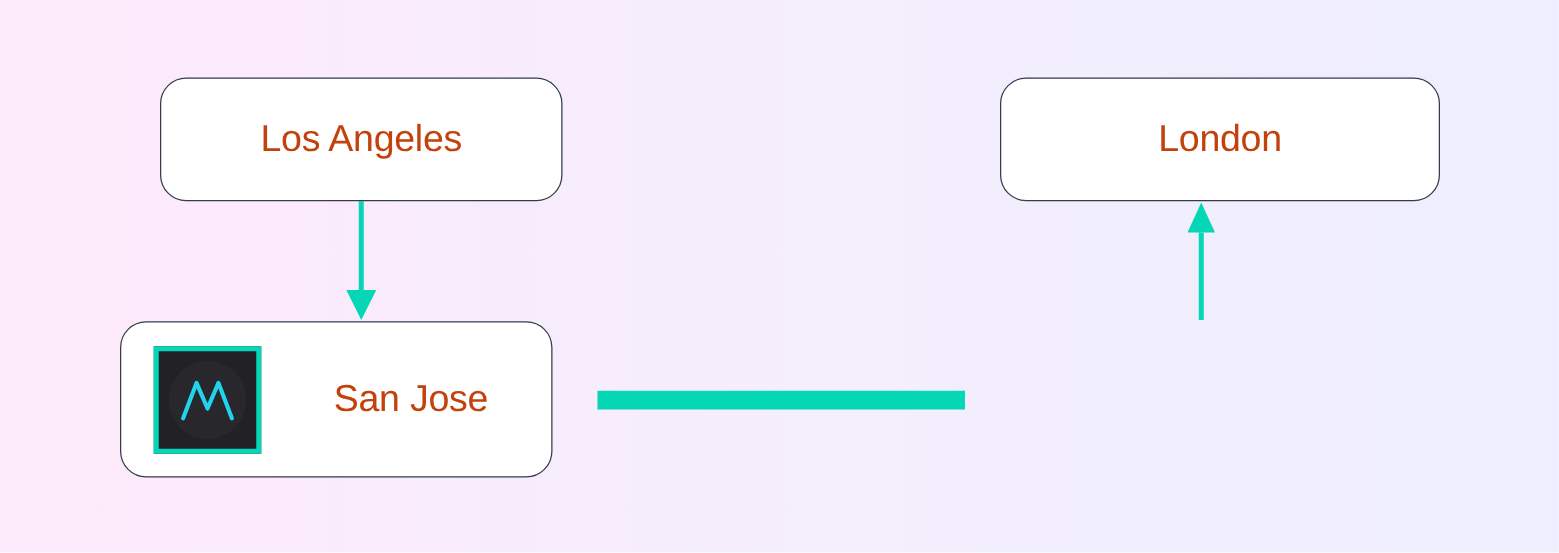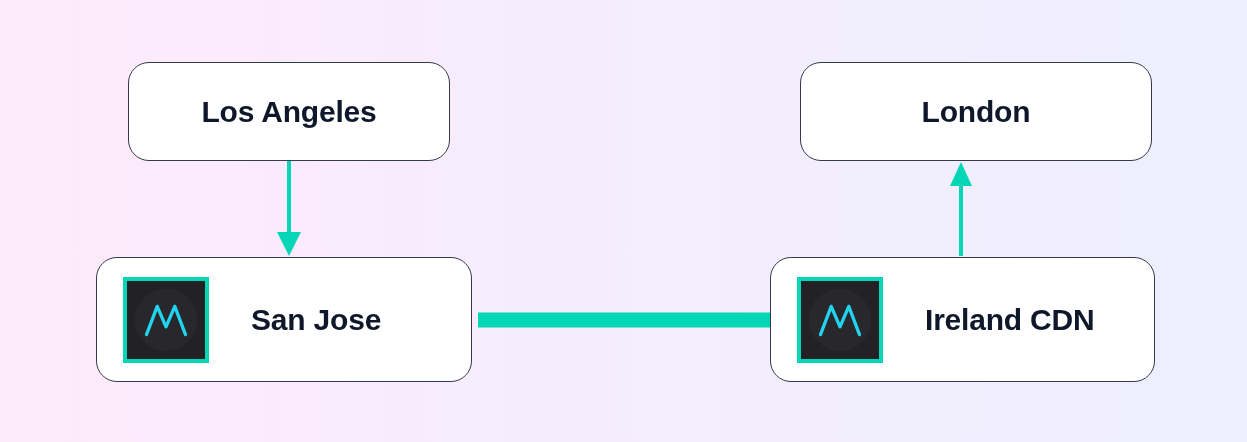--- a/index.html
+++ b/index.html
@@ -44,22 +44,22 @@
   }
   .node.plain {
     justify-content: center;
   }
   .node.with-icon {
     justify-content: flex-start;
   }
 
   .node-label {
     font-size: 30px;
-    font-weight: 700;
-    color: #0f172a;
+    font-weight: 400;
+    color: #c2410c;
     letter-spacing: -0.2px;
     white-space: nowrap;
   }
   .node.with-icon .node-label {
     margin-left: 42px;
   }
 
   
   .logo-icon {
     flex: 0 0 auto;
@@ -74,21 +74,21 @@
   }
   .logo-icon svg {
     display: block;
     width: 100%;
     height: 100%;
   }
 
   
   #node-los-angeles { left: 128px; top: 62px;  width: 322px; height: 99px; }
   #node-london      { left: 800px; top: 62px;  width: 352px; height: 99px; }
-  #node-san-jose    { left: 96px;  top: 257px; width: 376px; height: 125px; }
+  #node-san-jose    { left: 96px;  top: 257px; width: 346px; height: 125px; gap: 16px; }
   #node-ireland-cdn { left: 770px; top: 257px; width: 385px; height: 125px; }
 </style>
 </head>
 <body>
 
 <div id="canvas">
 
   <svg id="edges" viewBox="0 0 1247 442" width="1247" height="442" xmlns="http://www.w3.org/2000/svg">
 
     <g>
@@ -117,23 +117,14 @@
   <div class="node with-icon" id="node-san-jose">
     <span class="logo-icon">
       <svg viewBox="0 0 80 80" xmlns="http://www.w3.org/2000/svg">
         <circle cx="40" cy="40" r="32" fill="#27272c"></circle>
         <polyline points="20,55 31,26 40,47 49,26 60,55" fill="none" stroke="#22d3ee" stroke-width="3.4" stroke-linecap="round" stroke-linejoin="round"></polyline>
       </svg>
     </span>
     <span class="node-label">San Jose</span>
   </div>
 
-  <div class="node with-icon" id="node-ireland-cdn">
-    <span class="logo-icon">
-      <svg viewBox="0 0 80 80" xmlns="http://www.w3.org/2000/svg">
-        <circle cx="40" cy="40" r="32" fill="#27272c"></circle>
-        <polyline points="20,55 31,26 40,47 49,26 60,55" fill="none" stroke="#22d3ee" stroke-width="3.4" stroke-linecap="round" stroke-linejoin="round"></polyline>
-      </svg>
-    </span>
-    <span class="node-label">Ireland CDN</span>
-  </div>
 
 </div>
 
 </body></html>

